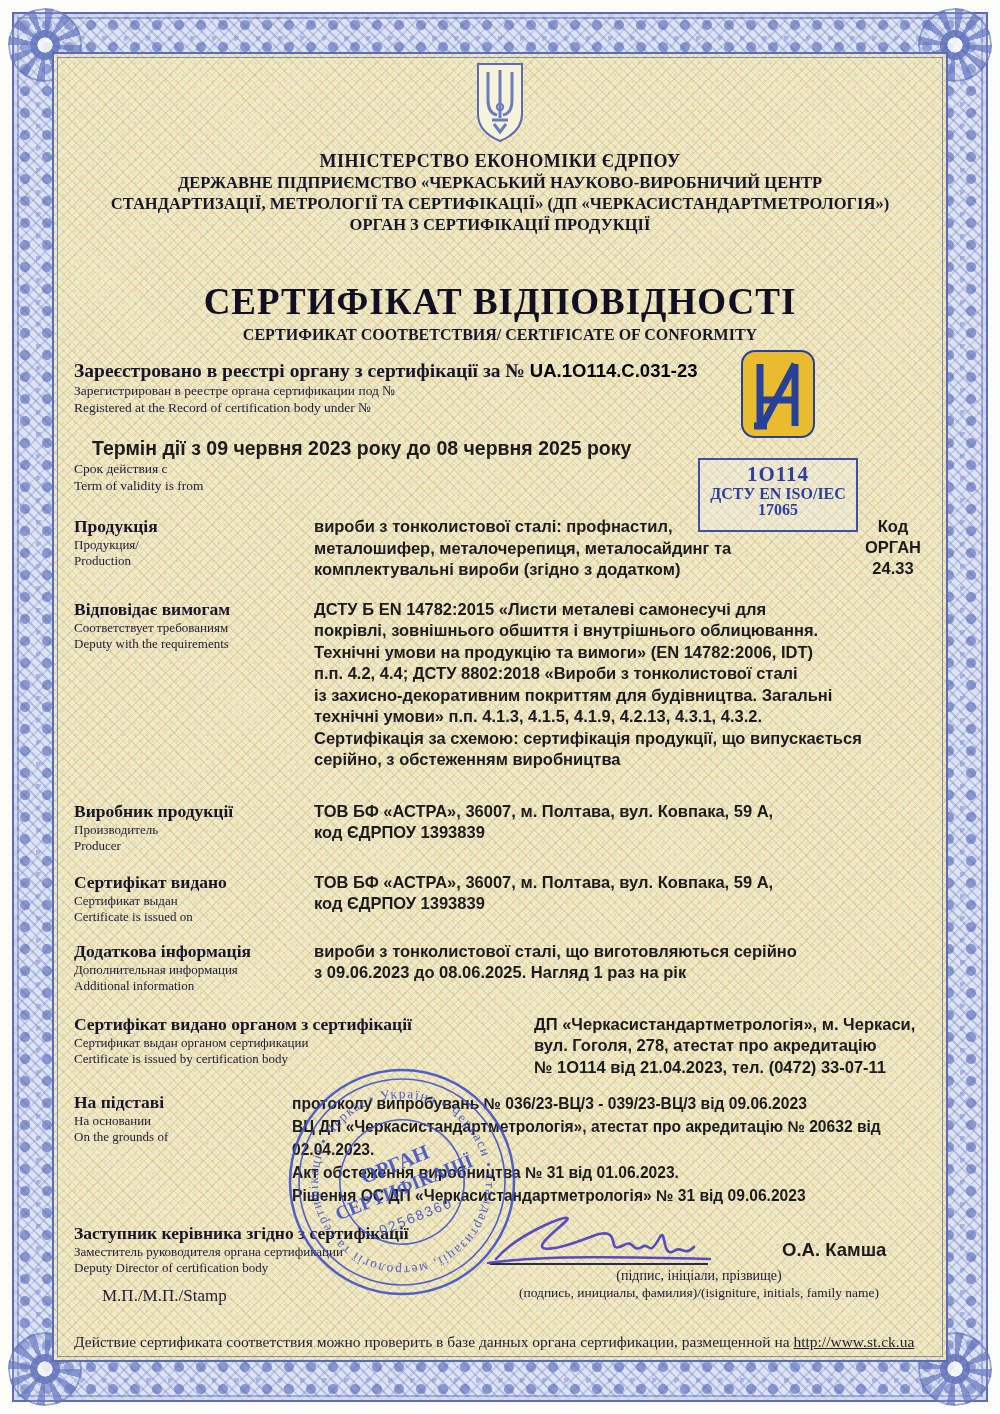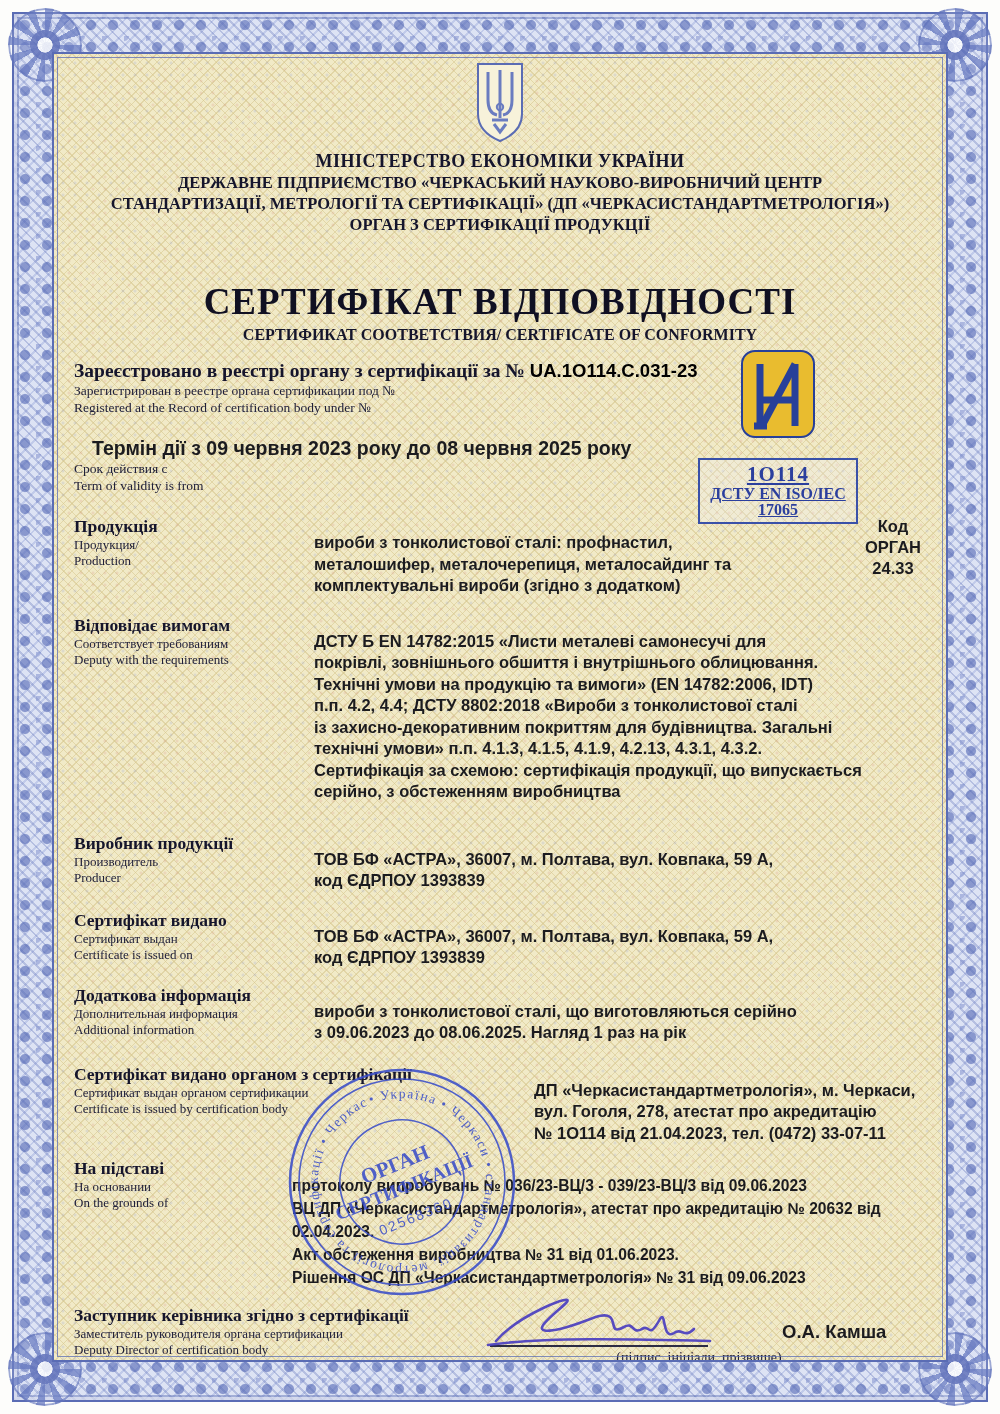--- a/index.html
+++ b/index.html
@@ -51,43 +51,43 @@
   .paper::after{
     content:""; position:absolute; inset:3px;
     border:1px solid rgba(90,108,180,.75);
     pointer-events:none;
   }
 
   
   .serifB  { font-family:"Liberation Serif", serif; font-weight:bold; color:#15152c; }
   .serifR  { font-family:"Liberation Serif", serif; color:#20203a; }
   .sansB   { font-family:"Liberation Sans", sans-serif; font-weight:bold; color:#1b1b1f;padding-left:18px; }
-  .prelines{ white-space:pre-line;margin-top:16px; }
+  .prelines{ white-space:pre-line; }
 
   
   .emblem-wrap { text-align:center; margin-top:4px; }
   .head-block  { text-align:center; margin-top:2px; }
   .head-line1  { font-size:18px; line-height:22px; letter-spacing:.5px; }
   .head-line   { font-size:16.5px; line-height:21px; }
 
   
   .title-block { text-align:center; margin-top:46px; }
   .title-main  { font-size:37px; line-height:42px; letter-spacing:1px; color:#101022; }
   .title-sub   { font-size:16px; line-height:20px; margin-top:2px; }
 
   
   .mark-wrap { position:absolute; top:296px; right:88px; width:160px; text-align:center; }
   .mark-box  {
     display:inline-block; width:74px; height:88px; border-radius:14px;
     background:#e9bc2f; border:2px solid #274099;
     position:relative;
   }
   .acc-box {
-    margin-top:16px; border:2px solid #3a51a8; padding:3px 6px 4px 6px;
-    color:#2b3f9e; background:rgba(240,240,252,.25);text-decoration:underline;
+    margin-top:16px; border:2px solid #3a51a8; padding:3px 6px 12px 6px;
+    color:#2b3f9e; background:rgba(240,240,252,.25);
   }
   .acc-code { font-size:21px; line-height:23px; letter-spacing:1px; font-weight:bold; font-family:"Liberation Serif", serif;}
   .acc-std  { font-size:16px; line-height:16px; font-weight:bold; font-family:"Liberation Serif", serif;}
 
   
   .reg-block { margin-top:14px; }
   .reg-main  { font-size:19.5px; line-height:24px; }
   .reg-num   { font-family:"Liberation Sans", sans-serif; font-weight:bold; font-size:18.5px; }
   .sub-note  { font-size:13.5px; line-height:16.5px; }
 
@@ -163,21 +163,21 @@
         <path d="M39,10 V38 C39,48 35,52 30,53"></path>
         <path d="M27,8 V56"></path>
         <path d="M19,58 H35"></path>
         <path d="M21,62 L27,70 L33,62"></path>
       </g>
       <circle cx="27" cy="45" r="3.2" fill="none" stroke="#6a7cc0" stroke-width="2"></circle>
     </svg>
   </div>
 
   <div class="head-block">
-    <div class="serifB head-line1">МІНІСТЕРСТВО ЕКОНОМІКИ УКРАЇНИ</div>
+    <div class="serifB head-line1">МІНІСТЕРСТВО ЕКОНОМІКИ ЄДРПОУ</div>
     <div class="serifB head-line">ДЕРЖАВНЕ ПІДПРИЄМСТВО «ЧЕРКАСЬКИЙ НАУКОВО-ВИРОБНИЧИЙ ЦЕНТР</div>
     <div class="serifB head-line">СТАНДАРТИЗАЦІЇ, МЕТРОЛОГІЇ ТА СЕРТИФІКАЦІЇ» (ДП «ЧЕРКАСИСТАНДАРТМЕТРОЛОГІЯ»)</div>
     <div class="serifB head-line">ОРГАН З СЕРТИФІКАЦІЇ ПРОДУКЦІЇ</div>
   </div>
 
   <div class="title-block">
     <div class="serifB title-main">СЕРТИФІКАТ ВІДПОВІДНОСТІ</div>
     <div class="serifB title-sub">СЕРТИФИКАТ СООТВЕТСТВИЯ/ CERTIFICATE OF CONFORMITY</div>
   </div>
 

